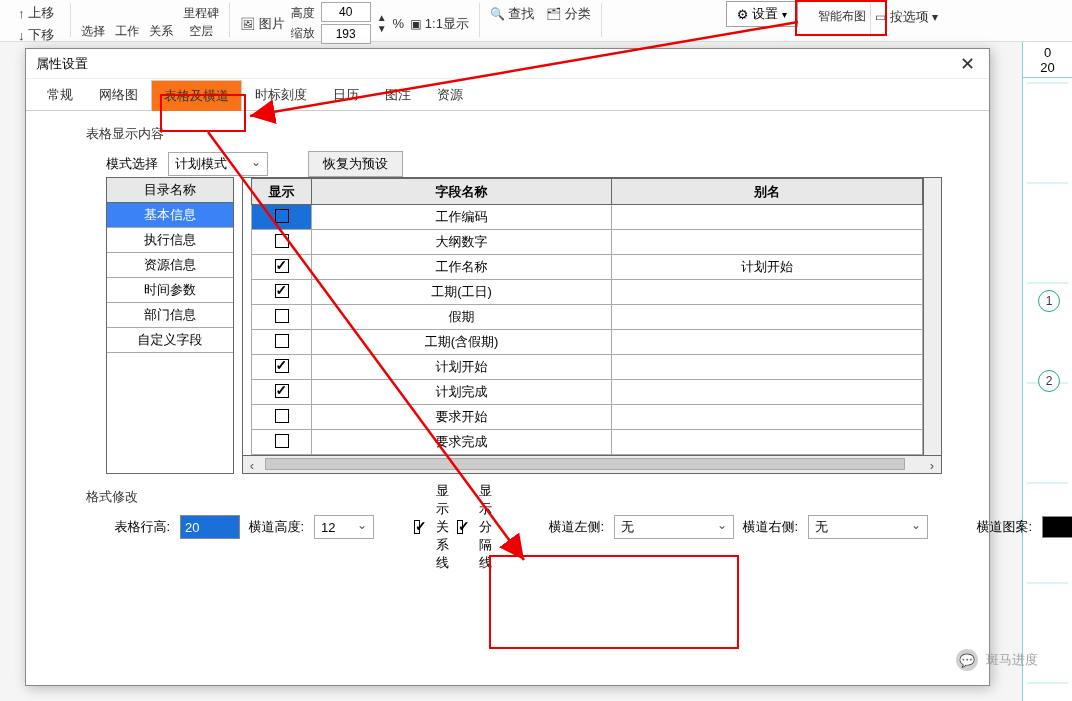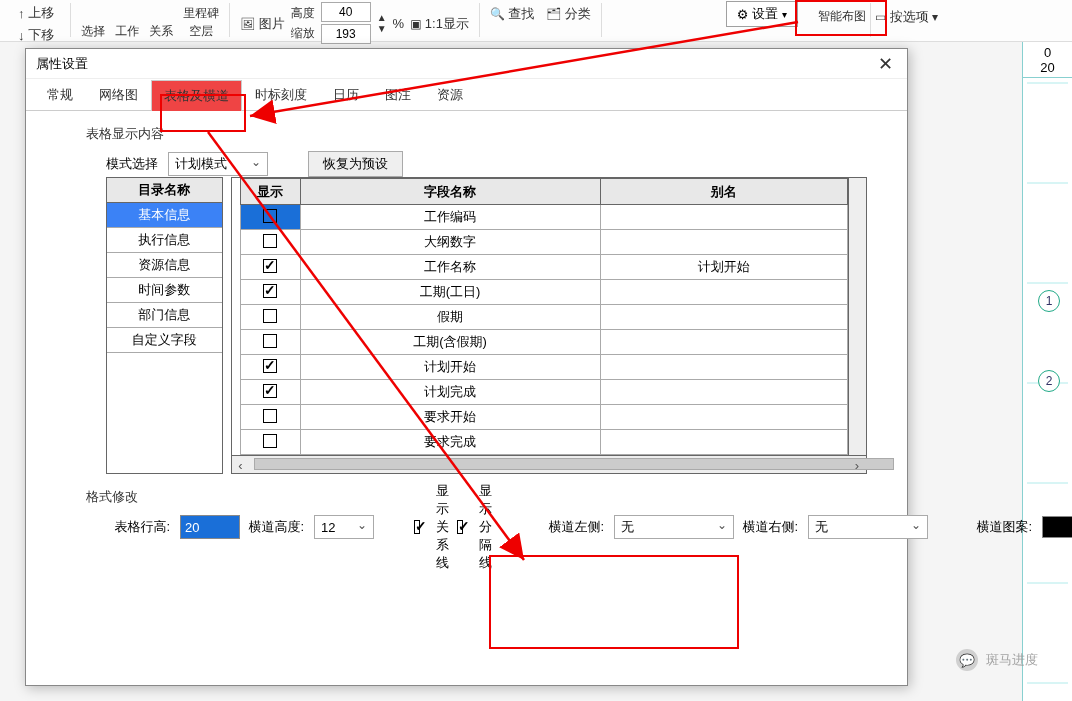--- a/index.html
+++ b/index.html
@@ -10,40 +10,40 @@
   .rib-group { display: flex; flex-direction: column; align-items: center; margin: 0 6px; font-size: 12px; color: #333; }
   .rib-item { display: flex; align-items: center; padding: 2px 6px; color: #333; }
   .rib-label { font-size: 12px; color: #333; margin-top: 1px; }
   .rib-sep { width: 1px; height: 34px; background: #ddd; margin: 3px 4px; }
   .rib-input { width: 50px; height: 20px; border: 1px solid #aaa; background: #fff; text-align: center; font-size: 12px; }
   .settings-btn { display: flex; align-items: center; padding: 3px 10px; border: 1px solid #a0a0a0; background: #fff; height: 26px; margin-top: 1px; }
   .settings-btn .caret { margin-left: 4px; font-size: 10px; }
   .rib-highlight { position: absolute; border: 2px solid #e00; pointer-events: none; }
 
   
-  .dialog { position: absolute; left: 25px; top: 48px; width: 883px; height: 638px; background: #fff; border: 1px solid #888; box-shadow: 2px 2px 12px rgba(0,0,0,0.25); }
+  .dialog { position: absolute; left: 25px; top: 48px; width: 965px; height: 638px; background: #fff; border: 1px solid #888; box-shadow: 2px 2px 12px rgba(0,0,0,0.25); }
   .dlg-title { height: 30px; display: flex; align-items: center; justify-content: space-between; padding: 0 10px; border-bottom: 1px solid #eee; font-size: 14px; }
   .dlg-close { font-size: 18px; cursor: pointer; padding: 0 4px; color: #333; }
   
   .tabbar { display: flex; height: 32px; border-bottom: 1px solid #ccc; padding-left: 8px; align-items: flex-end; }
   .tab { padding: 6px 12px; border: 1px solid transparent; border-bottom: none; font-size: 13px; cursor: pointer; color: #333; }
-  .tab.active { border-color: #ccc; background: #ef4444; position: relative; top: 1px; }
+  .tab.active { border-color: #ccc; background: #f97316; position: relative; top: 1px; }
   .tab-highlight { position: absolute; border: 2px solid #e00; pointer-events: none; }
 
   .section { padding: 14px 40px 6px 60px; }
   .sec-title { font-size: 13px; color: #333; margin-bottom: 8px; }
   .mode-row { display: flex; align-items: center; gap: 10px; margin-left: 20px; }
   .mode-row label { font-size: 13px; }
   .combo { height: 24px; border: 1px solid #aaa; background: #fff; padding: 0 22px 0 6px; display: inline-flex; align-items: center; position: relative; min-width: 100px; }
   .combo::after { content: "⌄"; position: absolute; right: 6px; top: 2px; font-size: 12px; color: #555; }
   .btn { height: 26px; padding: 0 14px; border: 1px solid #aaa; background: #efefef; display: inline-flex; align-items: center; cursor: pointer; }
 
   .tables-row { display: flex; gap: 8px; margin-left: 20px; }
   .catlist { width: 128px; border: 1px solid #666; background: #fff; }
-  .catlist .hdr { text-align: center; font-weight: bold; background: #e8e8e8; border-bottom: 1px solid #666; padding: 3px 0; }
+  .catlist .hdr { text-align: center; font-weight: normal; background: #e8e8e8; border-bottom: 1px solid #666; padding: 3px 0; }
   .catlist .row { text-align: center; padding: 3px 0; border-bottom: 1px solid #aaa; cursor: pointer; }
   .catlist .row.sel { background: #3b82f6; color: #fff; }
   .catlist .row:last-child { border-bottom: none; }
   .catlist .filler { height: 120px; }
 
   .grid-wrap { width: 700px; border: 1px solid #666; display: flex; flex-direction: column; }
   .grid { flex: 1; overflow: hidden; }
   .grid table { width: 100%; border-collapse: collapse; }
   .grid th { background: #e8e8e8; border: 1px solid #666; padding: 3px 4px; font-weight: bold; text-align: center; }
   .grid td { border: 1px solid #aaa; padding: 3px 4px; text-align: center; height: 22px; }

